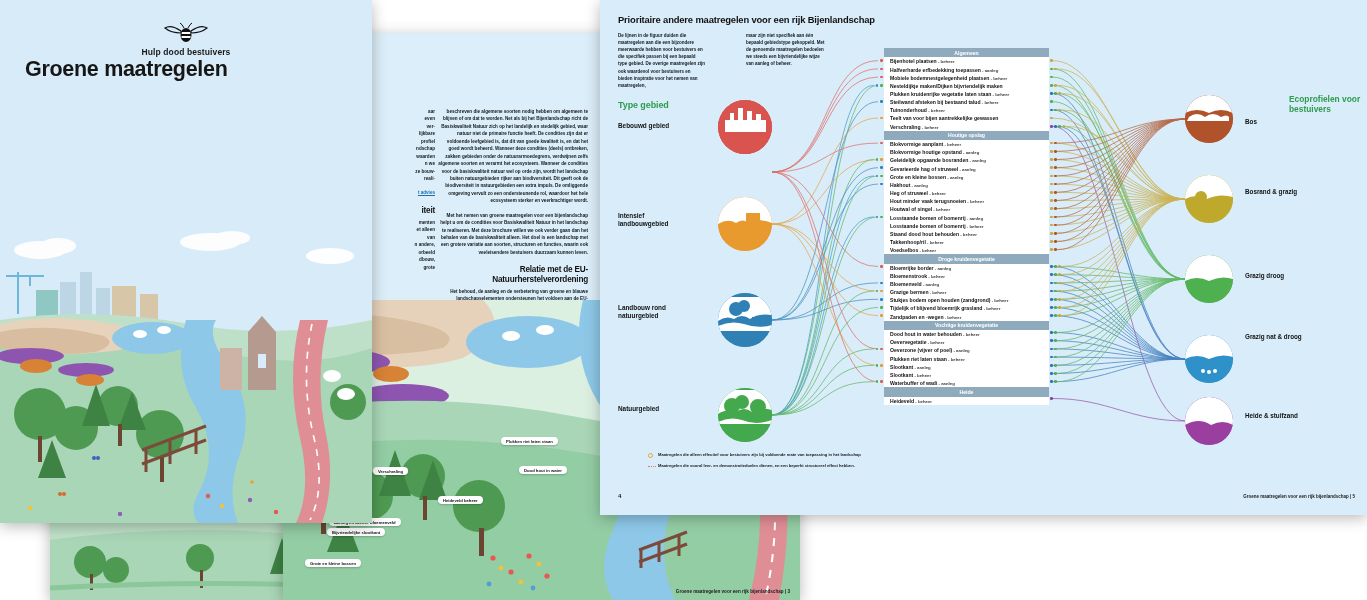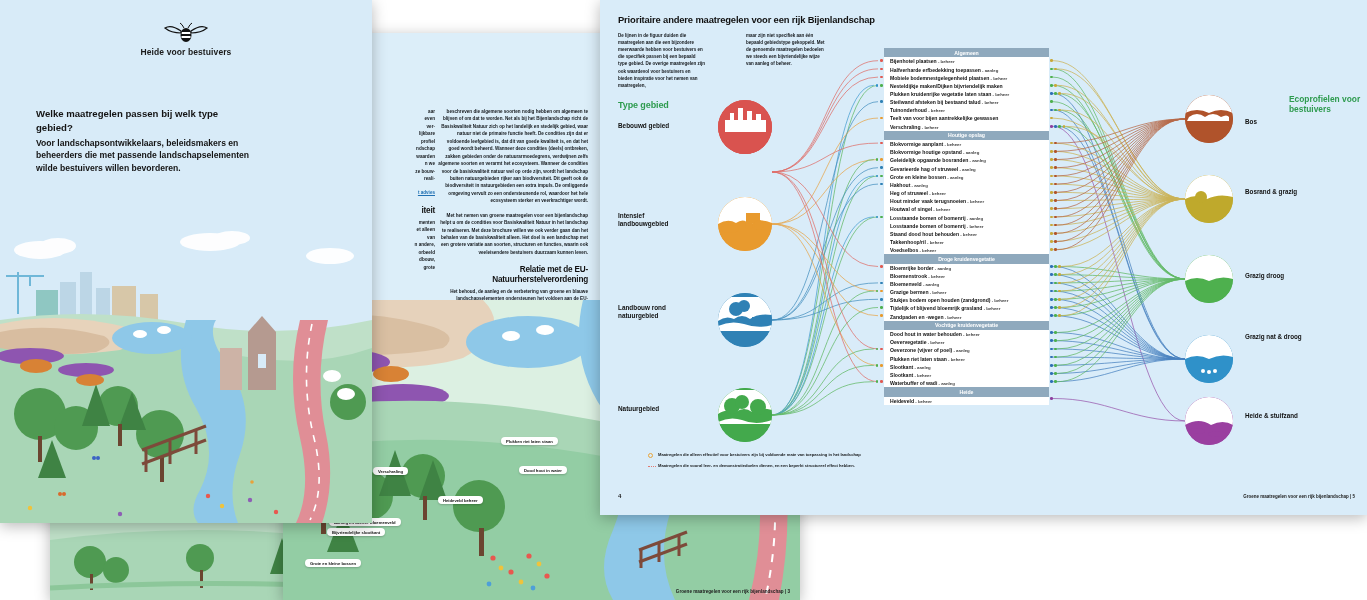--- a/index.html
+++ b/index.html
@@ -671,30 +671,27 @@
   <div class="bee">
     <svg width="46" height="22" viewBox="0 0 46 22">
       <ellipse cx="23" cy="13" rx="5.5" ry="7" fill="#111"></ellipse>
       <rect x="18.5" y="10" width="9" height="2" fill="#fff"></rect>
       <rect x="18.5" y="14" width="9" height="2" fill="#fff"></rect>
       <path d="M18 9 Q8 2 2 6 Q8 11 18 11 Z" fill="none" stroke="#111" stroke-width="1.2"></path>
       <path d="M28 9 Q38 2 44 6 Q38 11 28 11 Z" fill="none" stroke="#111" stroke-width="1.2"></path>
       <path d="M21 6 Q19 2 17 1" stroke="#111" stroke-width="1" fill="none"></path>
       <path d="M25 6 Q27 2 29 1" stroke="#111" stroke-width="1" fill="none"></path>
     </svg>
-    <div class="hulp">Heide voor bestuivers</div>
+    <div class="hulp">Hulp dood bestuivers</div>
   </div>
 
   <div class="cov-title">
-  </div>
-
-  <div class="cov-lead">
-    <span class="q">Welke maatregelen passen bij welk type gebied?</span>
-    <span class="sub">Voor landschapsontwikkelaars, beleidsmakers en beheerders die met passende landschapselementen wilde bestuivers willen bevorderen.</span>
-  </div>
+    <h1>Groene maatregelen</h1>
+  </div>
+
 
   <svg class="scene" viewBox="0 0 372 295">
     <rect width="372" height="295" fill="#d8ebf8"></rect>
 
     <g fill="#ffffff" opacity=".95">
       <ellipse cx="40" cy="22" rx="26" ry="9"></ellipse>
         <ellipse cx="58" cy="18" rx="18" ry="8"></ellipse>
       <ellipse cx="210" cy="14" rx="30" ry="9"></ellipse>
         <ellipse cx="232" cy="10" rx="18" ry="7"></ellipse>
       <ellipse cx="330" cy="28" rx="24" ry="8"></ellipse>

